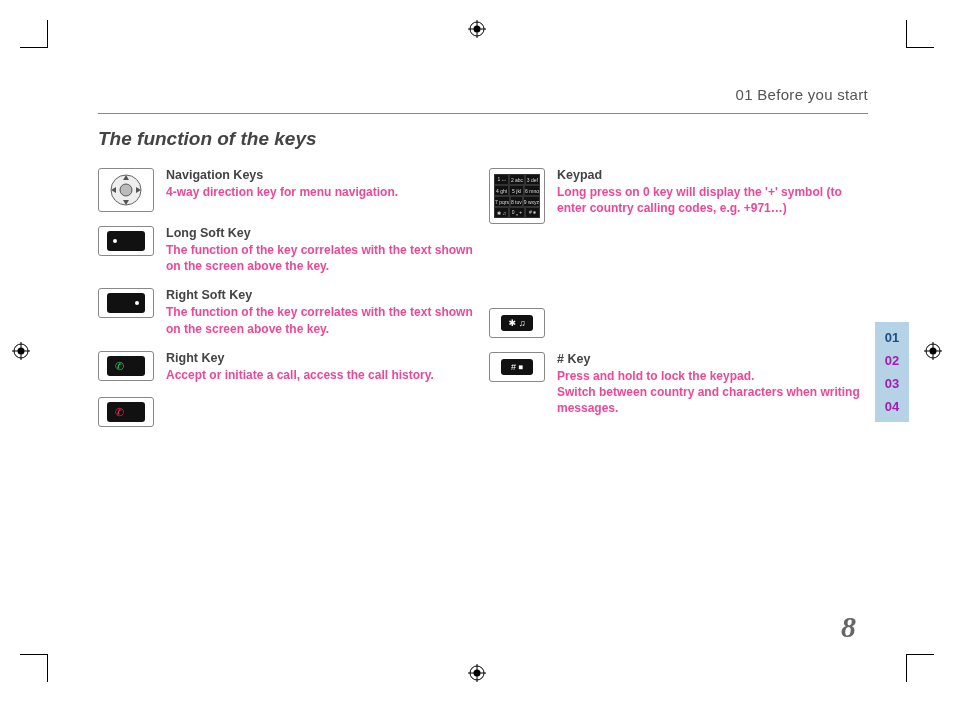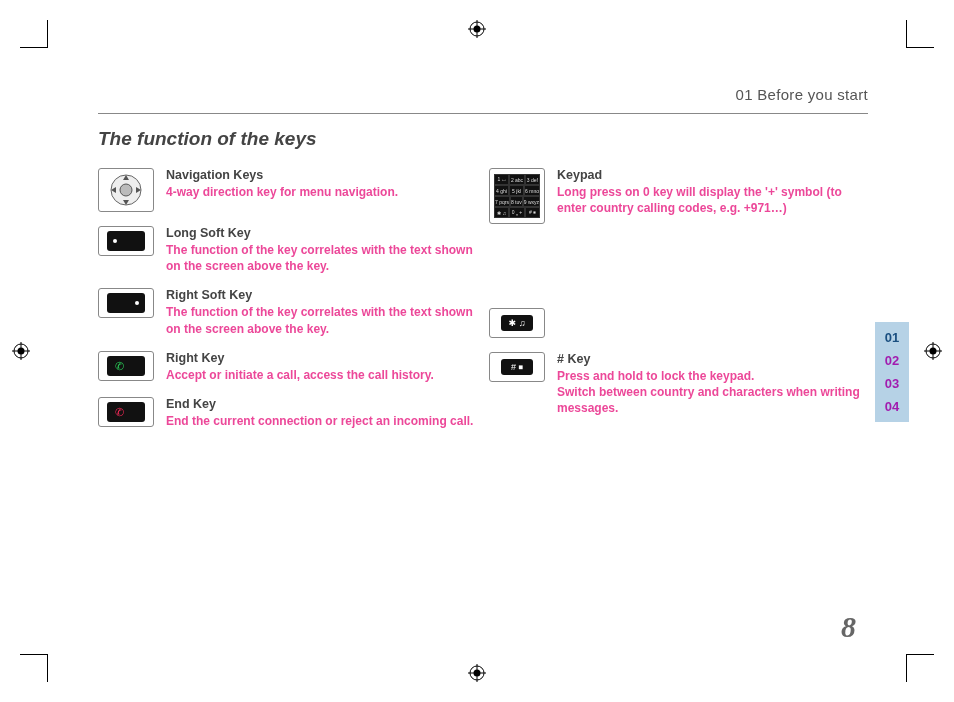--- a/index.html
+++ b/index.html
@@ -173,24 +173,20 @@
         </div>
 
         <div class="item">
           <div class="thumb">
               <div class="box rect">
             <div class="keyblack">
                   <span class="phone r">✆</span>
                 </div>
           </div>
             </div>
-          <div class="desc">
-            <h4>End Key</h4>
-            <p>End the current connection or reject an incoming call.</p>
-          </div>
         </div>
 
       </div>
 
       <div class="col">
 
         <div class="item">
           <div class="thumb">
               <div class="box tall">
             <div class="keypadimg" id="keypad-grid">

